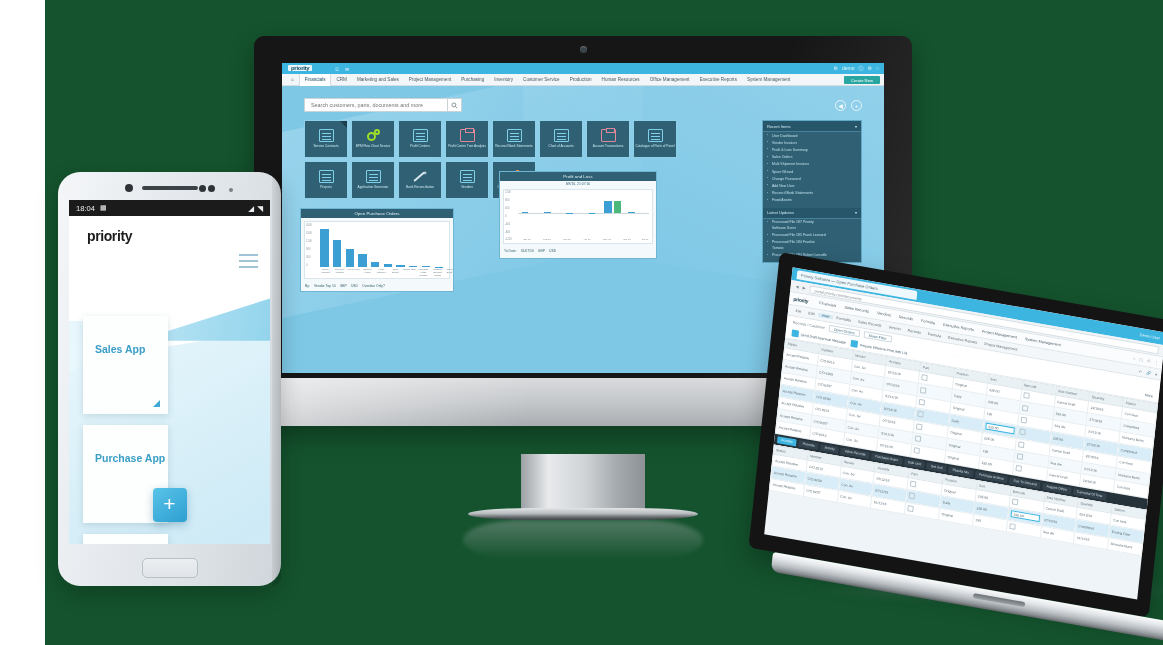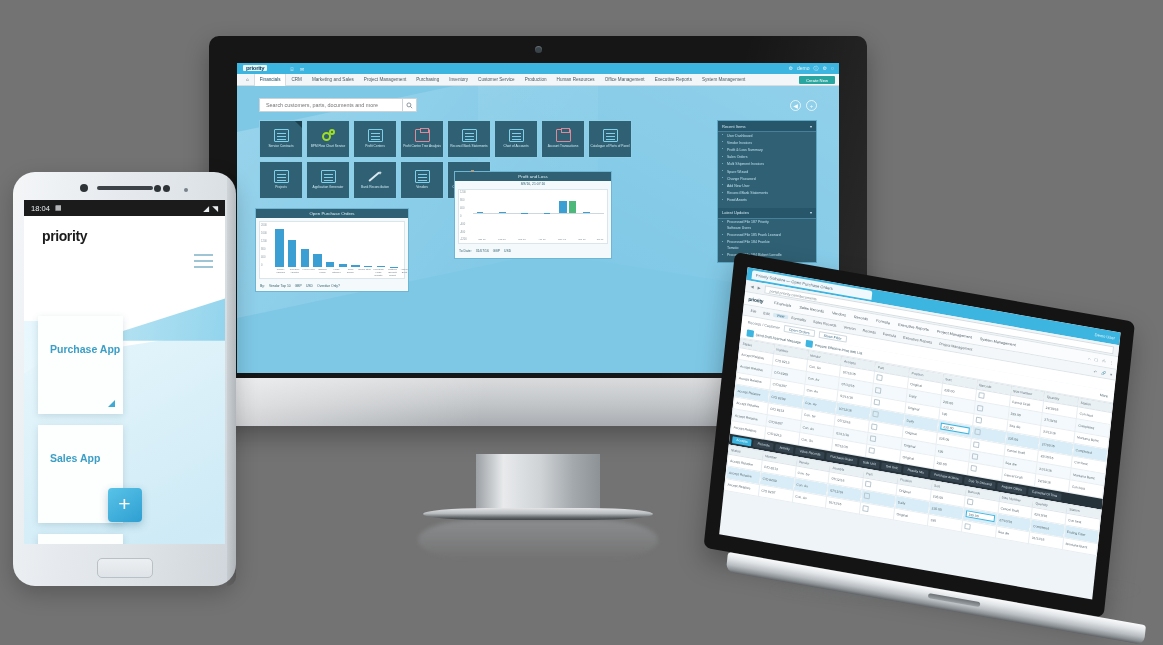--- a/index.html
+++ b/index.html
@@ -1,19 +1,19 @@
 <!DOCTYPE html>
 <html><head>
 <meta charset="utf-8">
 <style>
   * { margin:0; padding:0; box-sizing:border-box; }
   html,body { width:1163px; height:645px; overflow:hidden; background:#fff; }
   body { font-family:"Liberation Sans", sans-serif; position:relative; }
 
-  .stage { position:absolute; inset:0; background:#737373; }
+  .stage { position:absolute; inset:0; background:#14532d;margin-left:45px; }
 
   
   .scr-bg { position:absolute; inset:0; background:#7ec8e6; overflow:hidden; }
   .scr-bg:before{ content:""; position:absolute; left:-10%; top:12%; width:70%; height:60%;
       background:linear-gradient(135deg, rgba(255,255,255,.22), rgba(255,255,255,0));
       transform:skewY(-12deg); }
   .scr-bg:after{ content:""; position:absolute; right:-20%; top:-10%; width:80%; height:80%;
       background:linear-gradient(200deg, rgba(255,255,255,.18), rgba(255,255,255,0));
       transform:skewY(9deg); }
 
@@ -512,25 +512,25 @@
         <div class="ph-tri2"></div>
         <div class="ph-logo">priority</div>
         <div class="ph-burger">
             <i></i>
             <i></i>
             <i></i>
           </div>
 
         <div class="ph-grid">
           <div class="ph-card">
+            <div class="ct">Sales App</div>
+            <div class="cc"></div>
+          </div>
+          <div class="ph-card">
             <div class="ct">Purchase App</div>
-            <div class="cc"></div>
-          </div>
-          <div class="ph-card">
-            <div class="ct">Sales App</div>
             <div class="cc"></div>
           </div>
           <div class="ph-card">
             <div class="ct">Service Calls App</div>
             
           </div>
         </div>
 
         <div class="ph-fab">+</div>
       </div>

